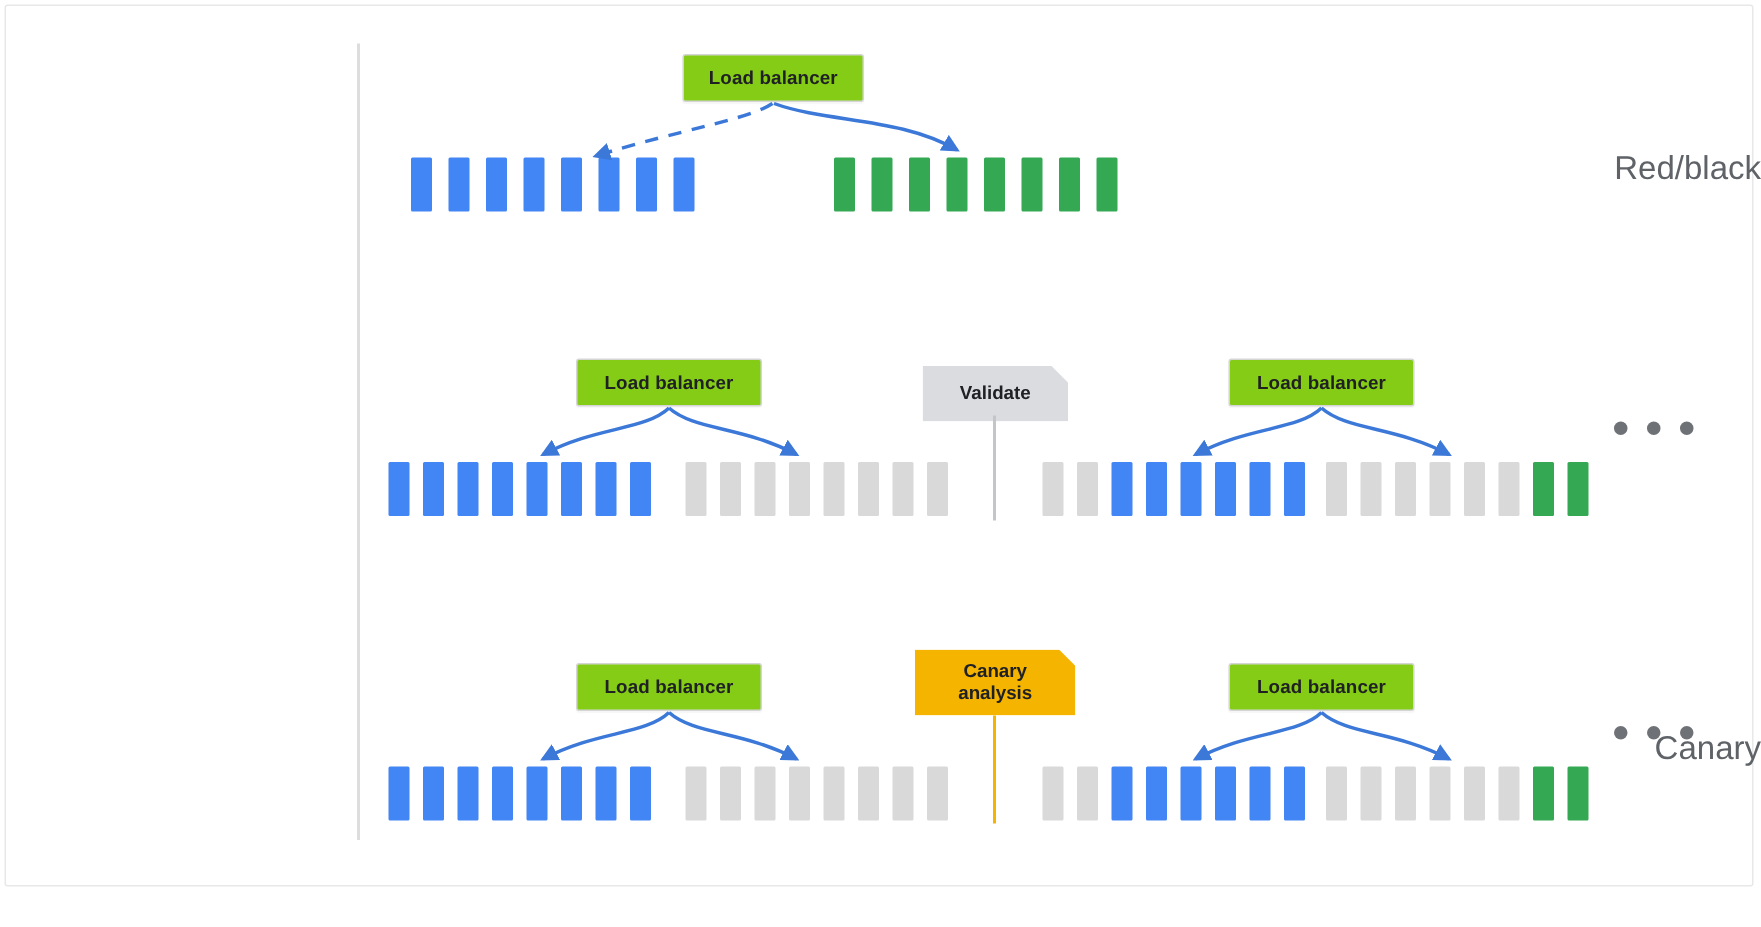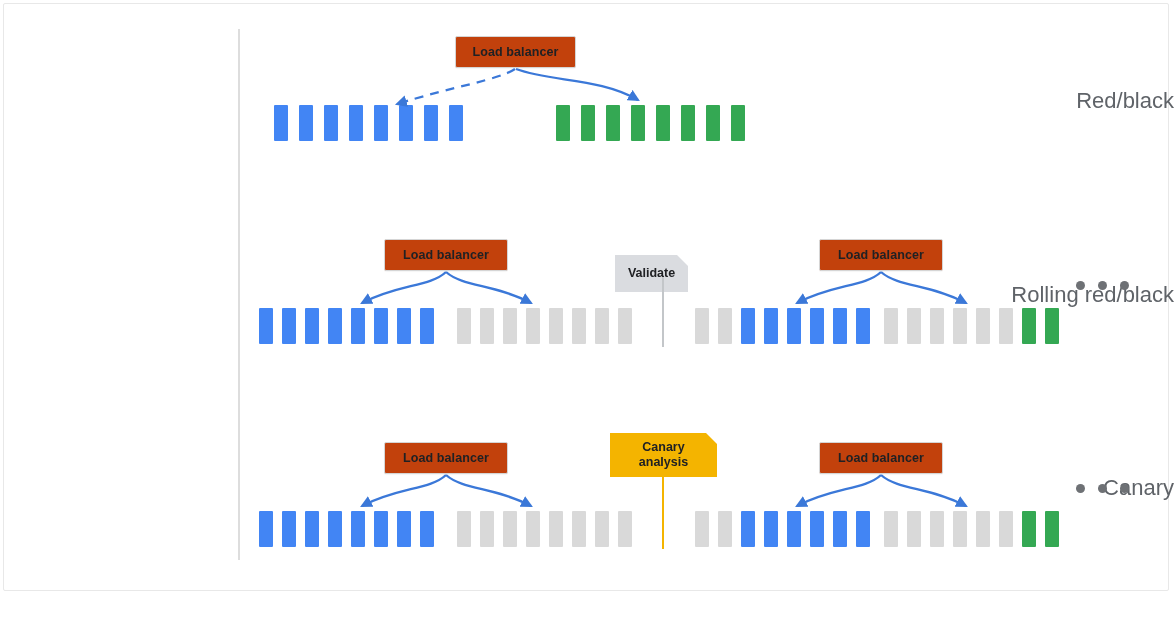--- a/index.html
+++ b/index.html
@@ -31,20 +31,21 @@
 
   
   .row-label{
     position:absolute;
     right:0;
     width:218px;
     text-align:right;
     color:#5f6368;
     font-weight:400;
     line-height:1.18;
+    margin-top:11px;
   }
   .row-label .main{
     font-size:22px;
     color:#5f6368;
     display:block;
     white-space:nowrap;
   }
   .row-label .sub{
     font-size:15px;
     color:#5f6368;
@@ -62,21 +63,21 @@
     width:14px;height:36px;
     border-radius:1px;
   }
   .bar.blue{background:#4285F4;}
   .bar.green{background:#34A853;}
   .bar.gray{background:#d9d9d9;}
 
   
   .lb-box{
     position:absolute;
-    background:#c2410c;
+    background:#84cc16;
     border:1px solid #d5d5d5;
     border-radius:2px;
     box-sizing:border-box;
     display:flex;align-items:center;justify-content:center;
     font-size:12.5px;font-weight:bold;color:#202124;
     letter-spacing:.1px;
     box-shadow:0 1px 1px rgba(0,0,0,0.04);
     white-space:nowrap;
   }
 
@@ -113,33 +114,30 @@
 <body>
 
 <div class="canvas">
   <div class="card"></div>
 
   <div class="divider"></div>
 
   <div class="row-label" id="label-0">
     <span class="main">Red/black</span>
   </div>
-  <div class="row-label" id="label-1">
-    <span class="main">Rolling red/black</span>
-  </div>
   <div class="row-label" id="label-2">
     <span class="main">Canary</span>
   </div>
 
   <div class="lb-box" style="left:455px;top:36px;width:121px;height:32px;">Load balancer</div>
 
   <div class="lb-box" style="left:384px;top:239px;width:124px;height:32px;">Load balancer</div>
   <div class="lb-box" style="left:819px;top:239px;width:124px;height:32px;">Load balancer</div>
 
-  <div class="tag gray" style="left:615px;top:255px;width:73px;height:37px;">Validate</div>
+  <div class="tag gray" style="left:615px;top:244px;width:97px;height:37px;">Validate</div>
   <div class="tag-stem gray" style="left:662px;top:277px;height:70px;"></div>
 
   <div class="dots" style="left:1076px;top:281px;">
     <i></i>
     <i></i>
     <i></i>
   </div>
 
   <div class="lb-box" style="left:384px;top:442px;width:124px;height:32px;">Load balancer</div>
   <div class="lb-box" style="left:819px;top:442px;width:124px;height:32px;">Load balancer</div>

